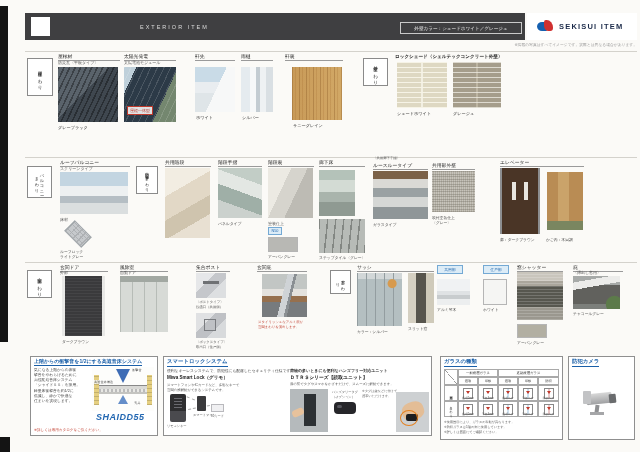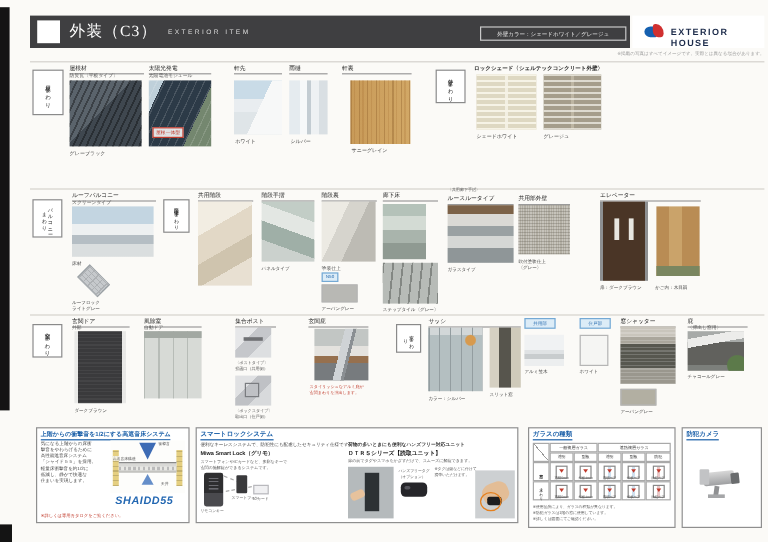--- a/index.html
+++ b/index.html
@@ -26,29 +26,28 @@
 </head>
 <body>
 
 <div id="page">
 
   <div class="abs" style="left:0;top:6px;width:8px;height:336px;background:#141414"></div>
   <div class="abs" style="left:0;top:437px;width:10px;height:15px;background:#141414"></div>
 
   <div class="abs" style="left:25px;top:13px;width:500px;height:27px;background:#3f3f41"></div>
   <div class="abs" style="left:31px;top:17px;width:19px;height:19px;background:#fff"></div>
-  <div class="abs" style="left:58px;top:17px;font-family:'Liberation Serif','DejaVu Serif',serif;font-size:13px;color:#fff;letter-spacing:1px">外装（C3）</div>
   <div class="abs" style="left:140px;top:24px;font-size:5.5px;color:#ddd;letter-spacing:2px">EXTERIOR ITEM</div>
   <div class="abs" style="left:400px;top:22px;width:122px;height:12px;border:1px solid #c9c9c9;color:#eee;font-size:4.6px;line-height:11px;text-align:center;white-space:nowrap;overflow:hidden">外壁カラー：シェードホワイト／グレージュ</div>
   <div class="abs" style="left:527px;top:13px;width:110px;height:27px;background:#fff"></div>
   <div class="abs" style="left:537px;top:20px;width:18px;height:13px">
     <div class="abs" style="left:0;top:2px;width:10px;height:9px;background:#1560b0;border-radius:60% 40% 10% 60%"></div>
     <div class="abs" style="left:7px;top:0;width:9px;height:11px;background:#d03030;border-radius:20% 70% 30% 50%"></div>
   </div>
-  <div class="abs" style="left:559px;top:22px;font-size:7.5px;font-weight:bold;color:#1c2b4a;letter-spacing:1.2px">EXTERIOR HOUSE</div>
+  <div class="abs" style="left:559px;top:22px;font-size:7.5px;font-weight:bold;color:#1c2b4a;letter-spacing:1.2px">SEKISUI ITEM</div>
   <div class="abs" style="left:468px;top:42px;width:169px;font-size:3.8px;color:#999;text-align:right;white-space:nowrap">※掲載の写真はすべてイメージです。実際とは異なる場合があります。</div>
 
   <div class="abs hline" style="left:25px;top:51px;width:612px"></div>
   <div class="abs hline" style="left:25px;top:157px;width:612px"></div>
   <div class="abs hline" style="left:25px;top:262px;width:612px"></div>
 
   <div class="abs vl" style="left:27px;top:58px;width:26px;height:38px">屋根まわり</div>
 
   <div class="abs hd" style="left:58px;top:53px;width:62px">屋根材</div>
   <div class="abs nm" style="left:58px;top:60px">防災瓦〈平板タイプ〉</div>

